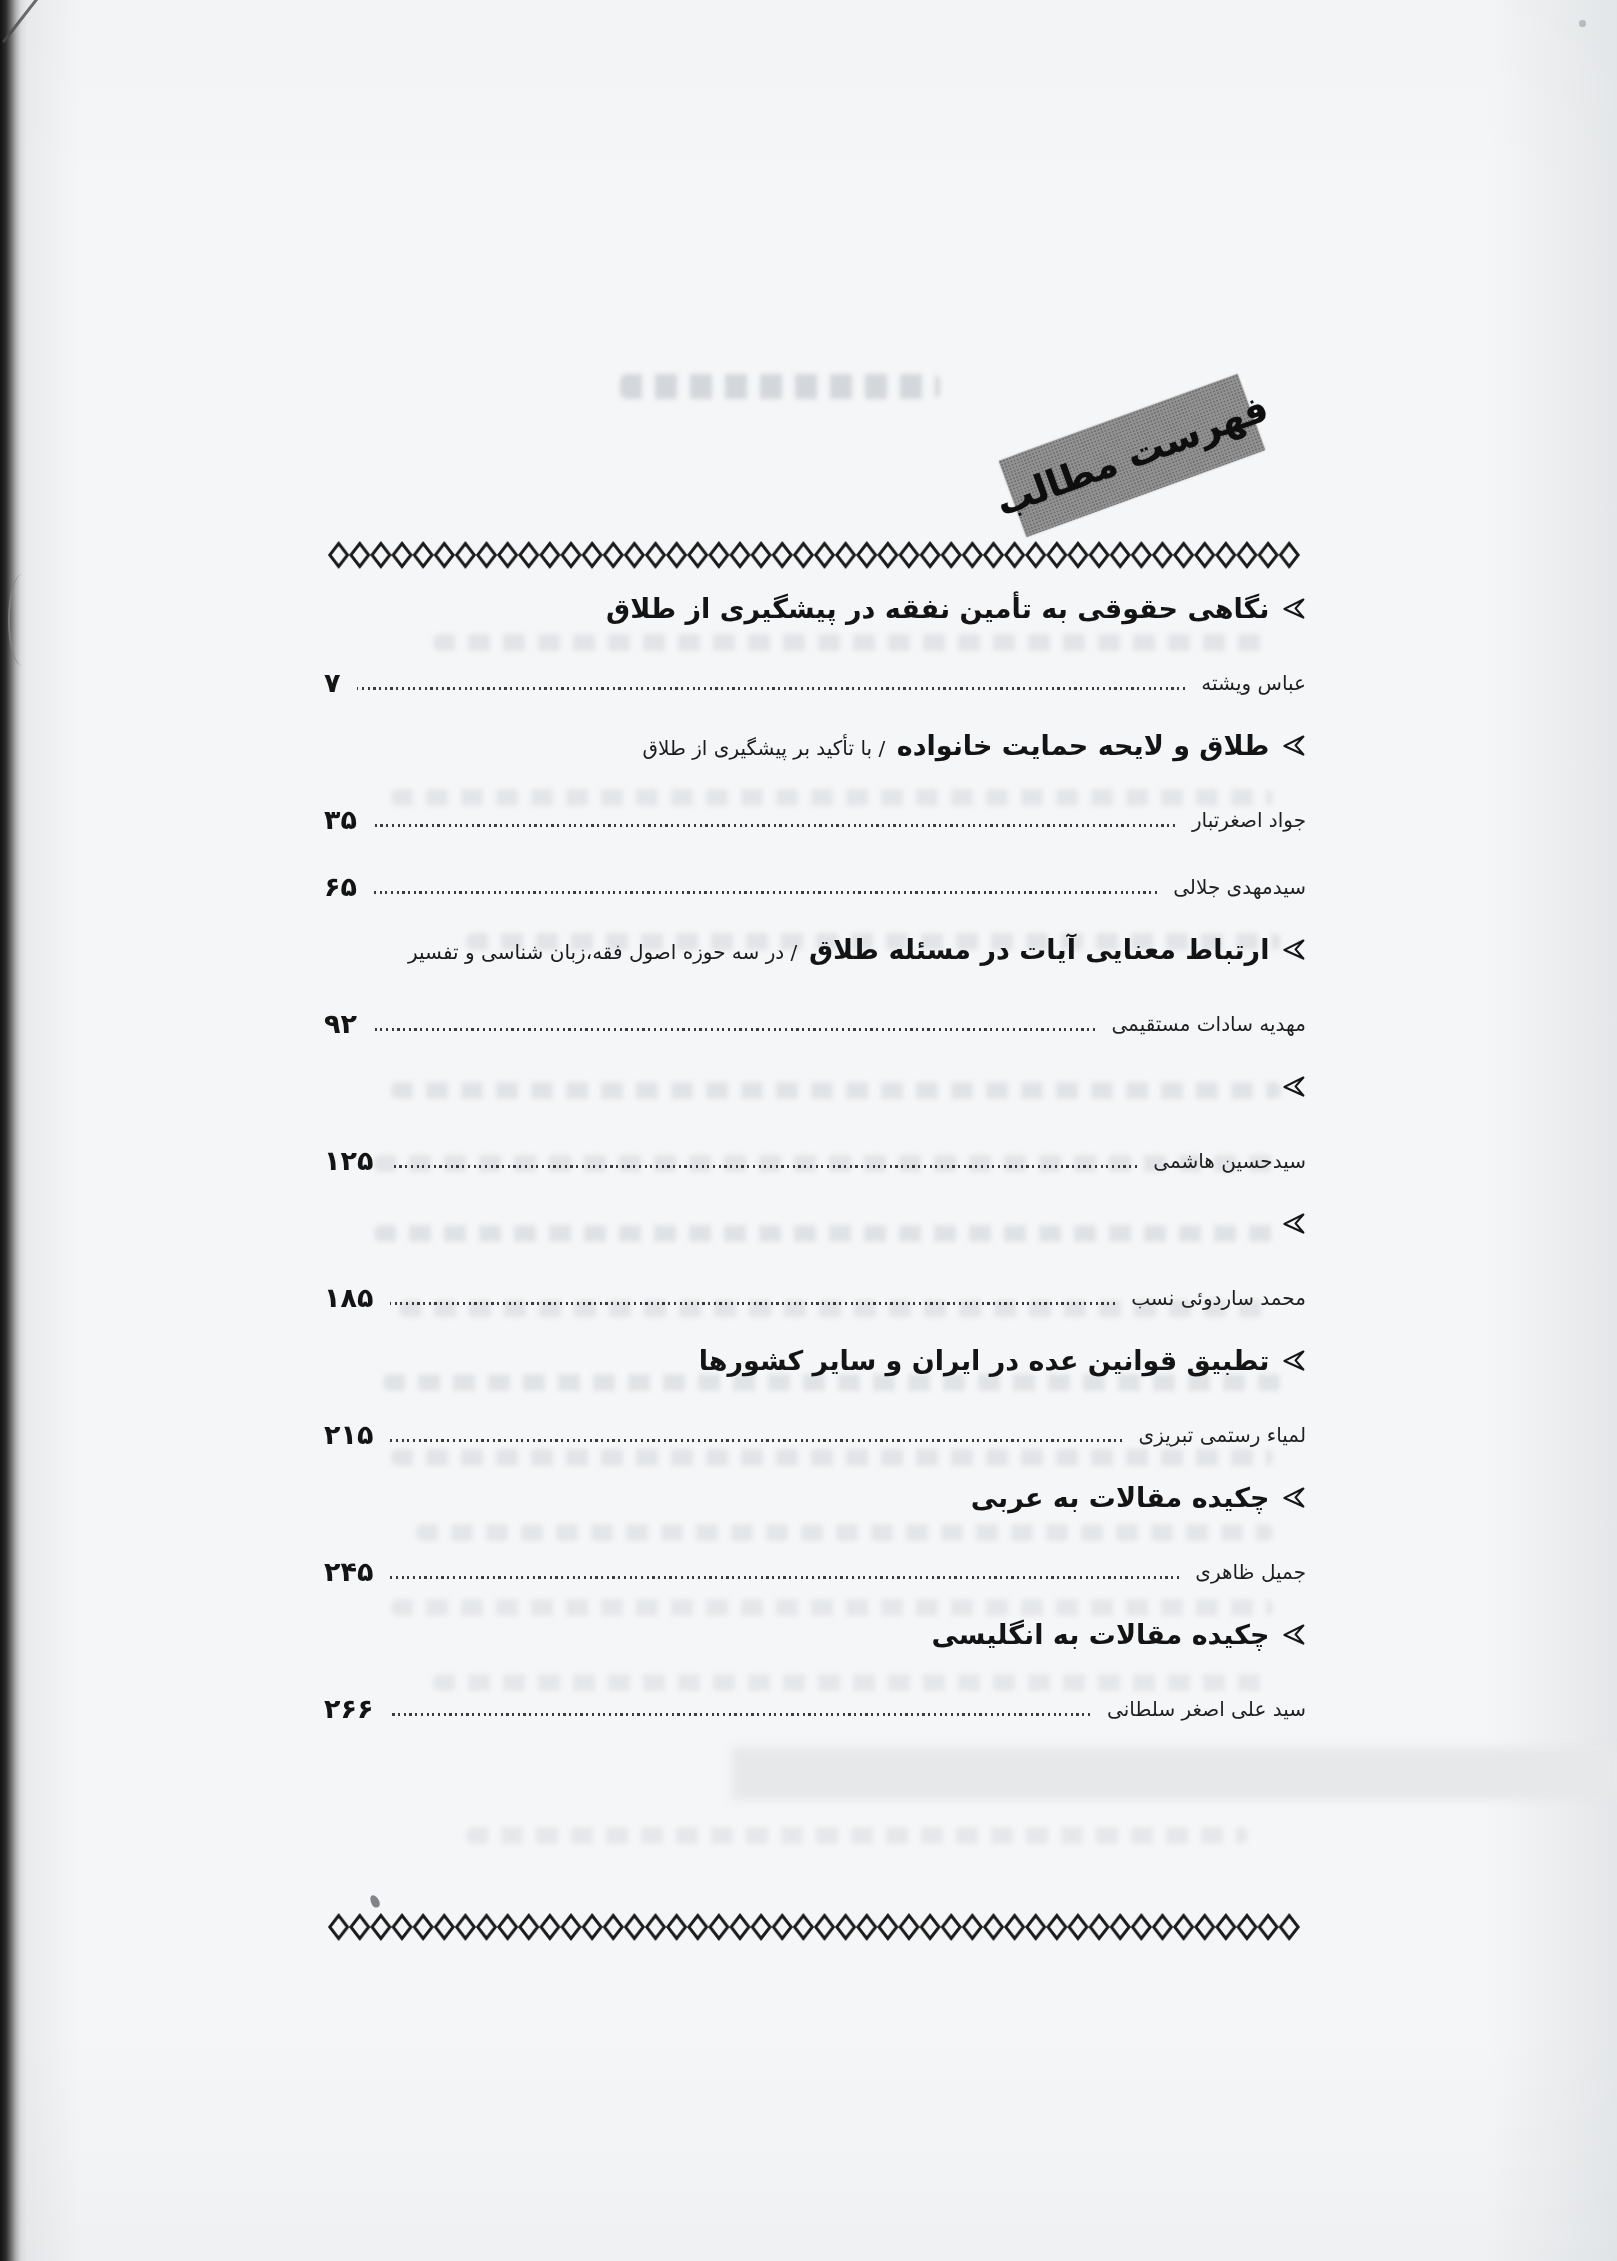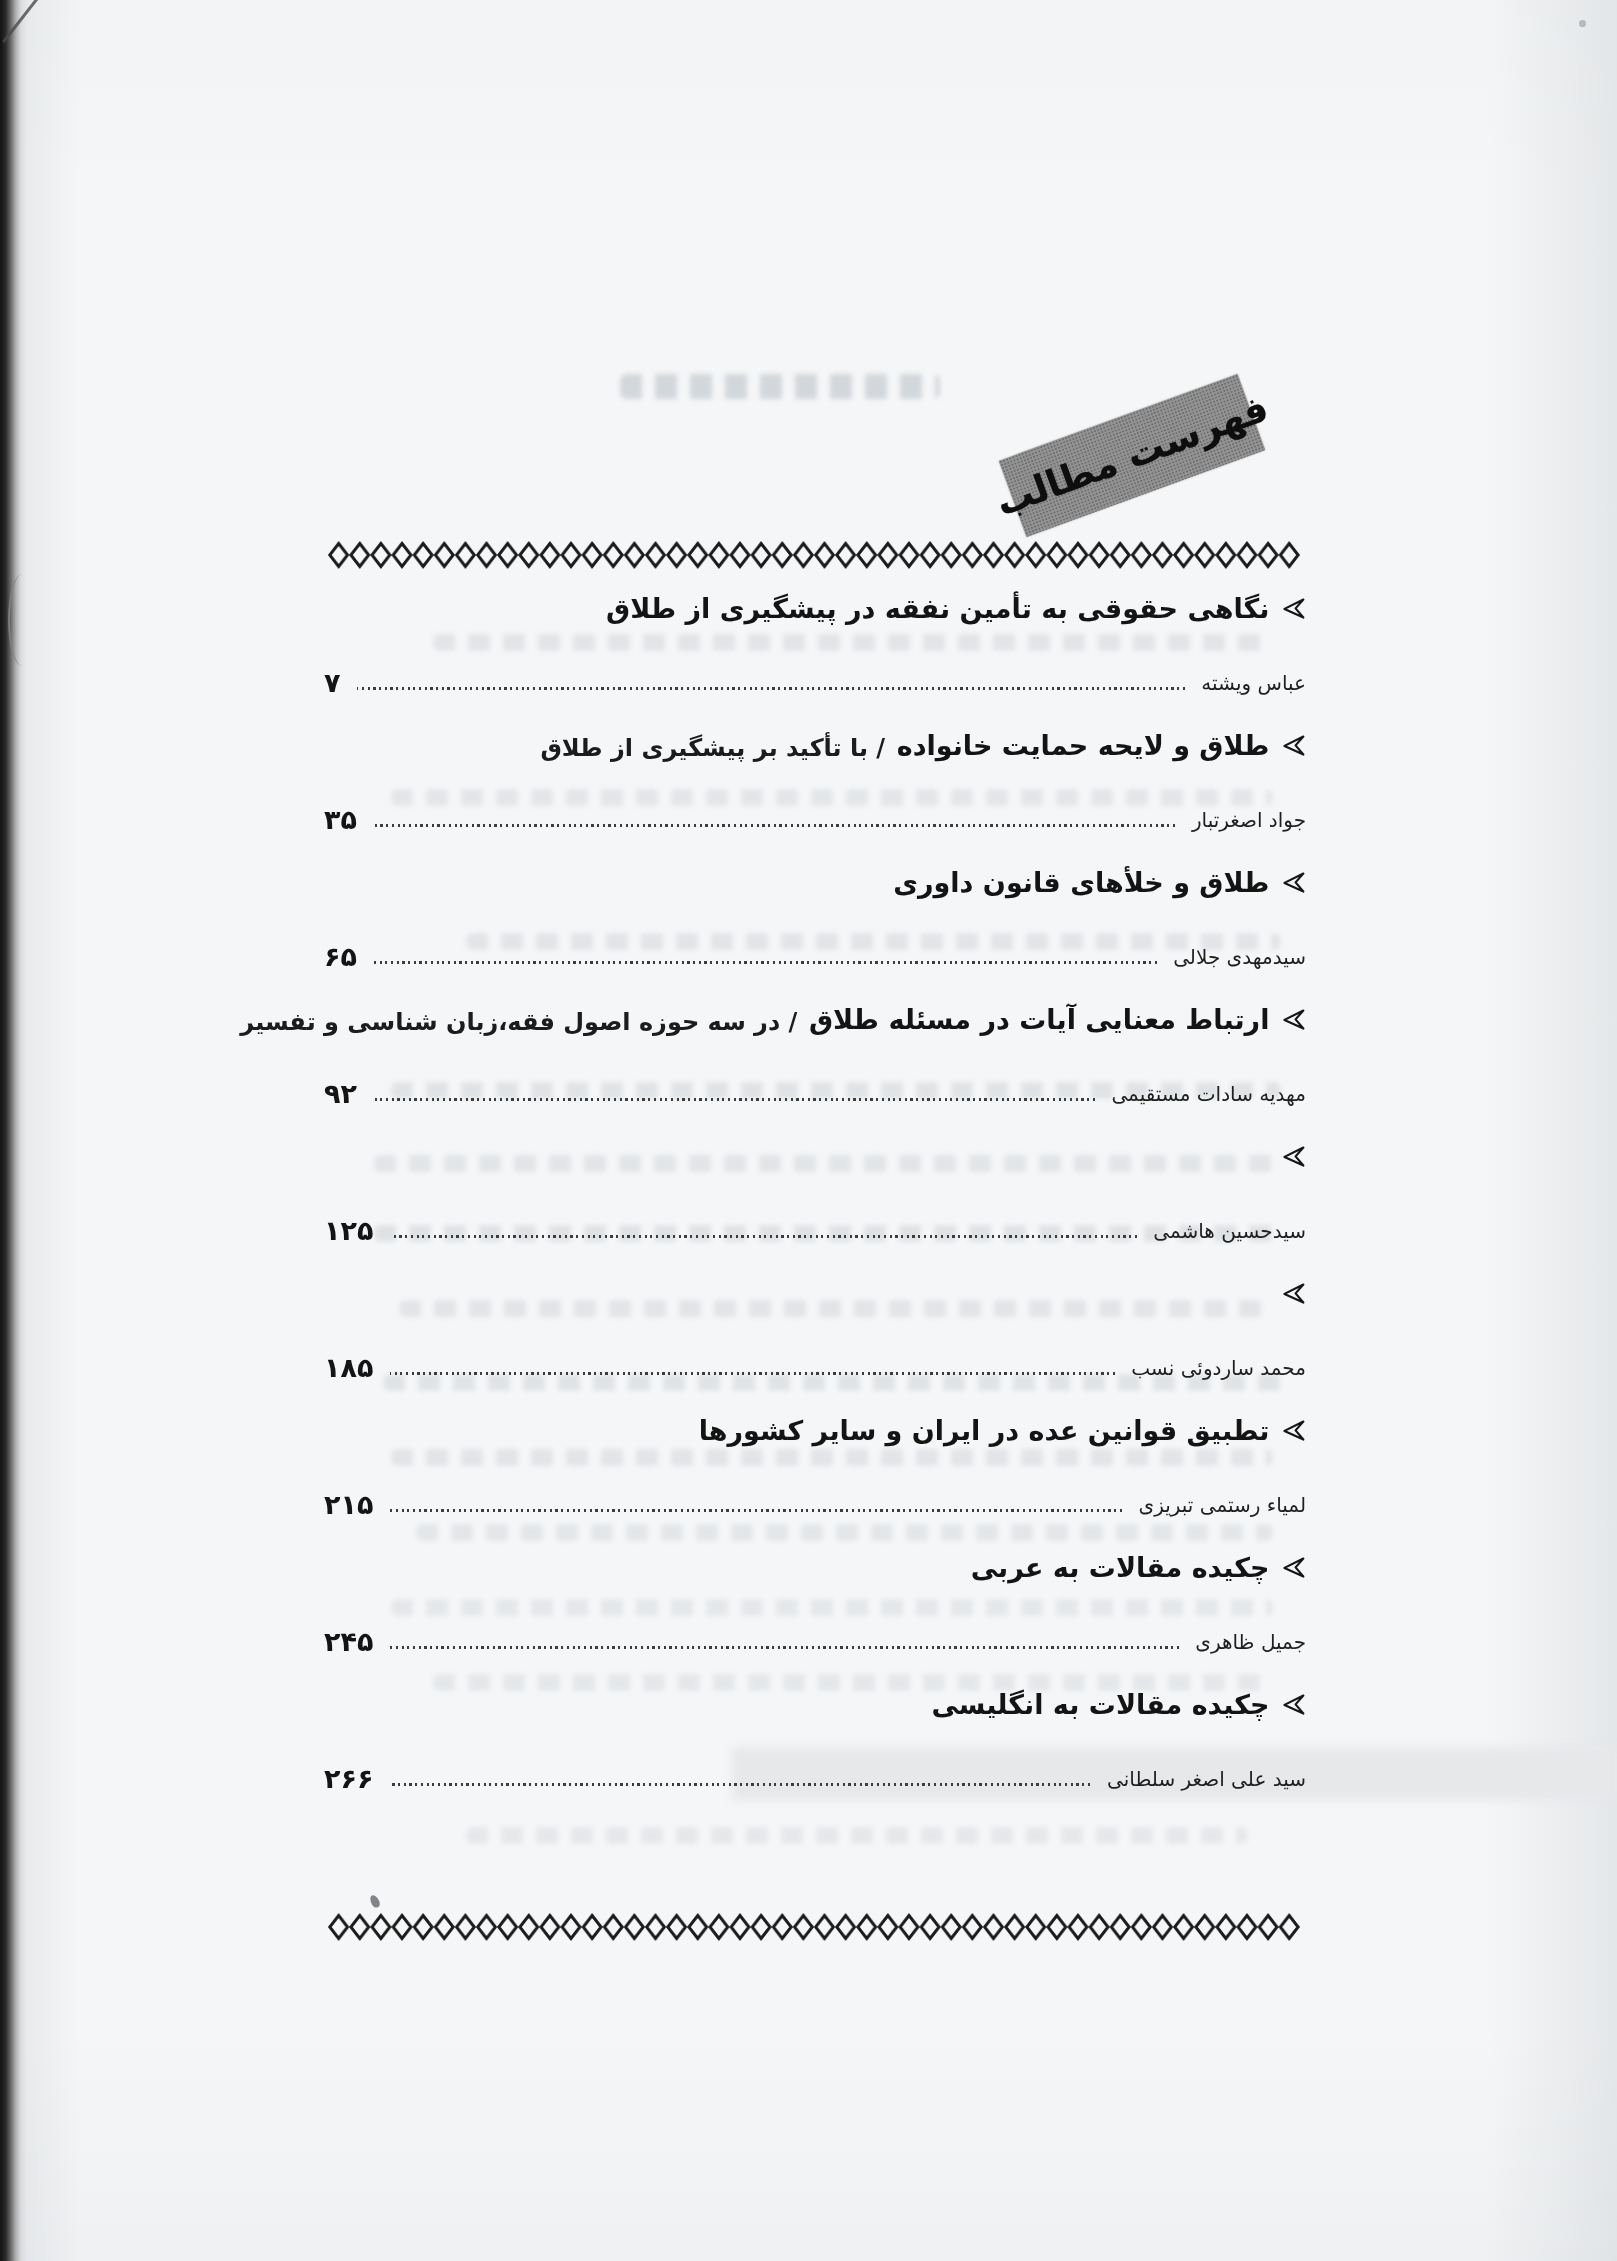--- a/index.html
+++ b/index.html
@@ -47,21 +47,21 @@
   .divider.bottom{top:1913px;}
   
   .toc{position:absolute;left:324px;top:574px;width:982px;z-index:3;direction:rtl;}
   .entry{margin-bottom:25px;}
   .title-row{
     display:flex;direction:rtl;align-items:center;gap:11.6px;
     margin-top:11.6px;min-height:45px;
   }
   .bullet{flex:0 0 auto;display:flex;align-items:center;}
   .title-main{font-size:27px;font-weight:bold;color:#141414;white-space:nowrap;}
-  .title-sub{font-size:24px;font-weight:bold;color:#1c1c1c;white-space:nowrap;padding-top:5px;}
+  .title-sub{font-size:20px;font-weight:normal;color:#1c1c1c;white-space:nowrap;padding-top:5px;}
   .author-row{
     display:flex;direction:rtl;align-items:flex-end;
     margin-top:35px;height:32px;
   }
   .author{font-size:20px;color:#1f1f1f;white-space:nowrap;line-height:30px;}
   .leader{
     flex:1 1 auto;height:3.3px;margin:0 16.6px 7.5px 16.6px;
     background-image:repeating-linear-gradient(to left,#3c3c3c 0 2.2px,rgba(0,0,0,0) 2.2px 5.7px);
   }
   .pagenum{font-size:27px;font-weight:bold;color:#141414;white-space:nowrap;line-height:30px;}
@@ -159,29 +159,20 @@
       <span class="title-sub">/ با تأکید بر پیشگیری از طلاق</span>
     </div>
     <div class="author-row">
       <span class="author">جواد اصغر‌تبار</span>
       <span class="leader"></span>
       <span class="pagenum">۳۵</span>
     </div>
   </div>
 
   <div class="entry">
-    <div class="title-row">
-      <span class="bullet">
-        <svg width="25" height="23" viewBox="0 0 30 28">
-          <path d="M27 3 L4 14.5 L27 25 L17.5 13.8 Z" fill="none" stroke="#161616" stroke-width="2.6" stroke-linejoin="round"></path>
-        </svg>
-      </span>
-      <span class="title-main">طلاق و خلأهای قانون داوری</span>
-
-    </div>
     <div class="author-row">
       <span class="author">سیدمهدی جلالی</span>
       <span class="leader"></span>
       <span class="pagenum">۶۵</span>
     </div>
   </div>
 
   <div class="entry">
     <div class="title-row">
       <span class="bullet">

